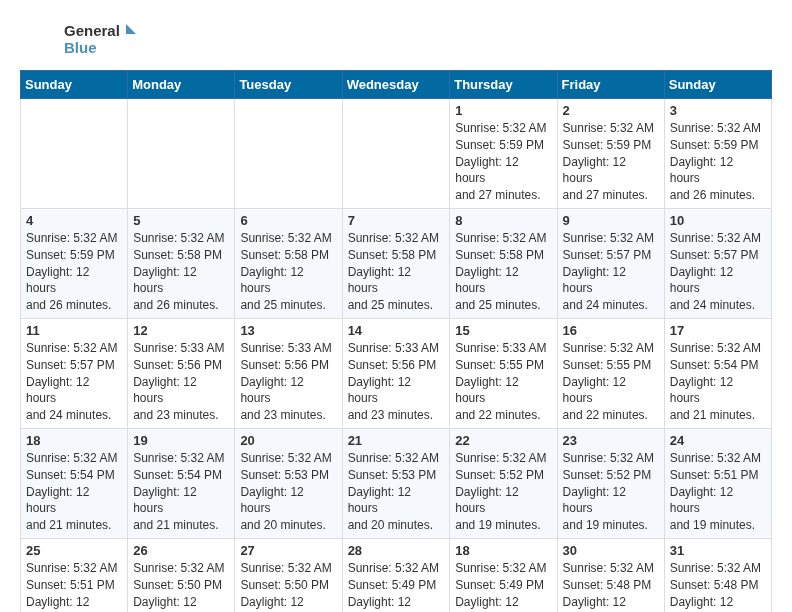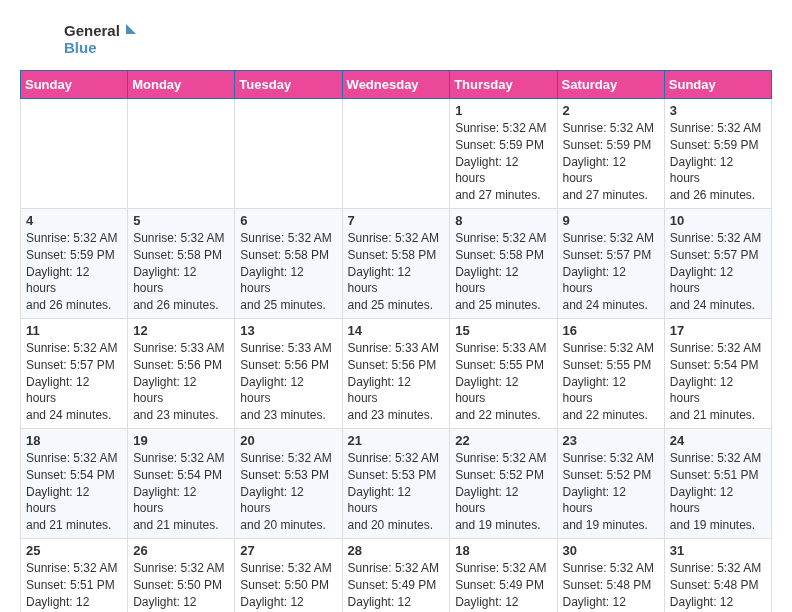--- a/index.html
+++ b/index.html
@@ -33,21 +33,21 @@
     .subtitle {
       font-size: 16px;
       color: #333;
     }
     .calendar {
       width: 100%;
       border-collapse: collapse;
       border: 1px solid #ccc;
     }
     .calendar th {
-      background-color: #ec4899;
+      background-color: #0369a1;
       color: #fff;
       font-size: 13px;
       font-weight: bold;
       padding: 6px 4px;
       text-align: left;
       border: 1px solid #2d6aac;
     }
     .calendar td {
       vertical-align: top;
       border: 1px solid #ddd;
@@ -94,21 +94,21 @@
 </div>
 
 <table class="calendar">
   <thead>
     <tr>
     <th>Sunday</th>
         <th>Monday</th>
         <th>Tuesday</th>
         <th>Wednesday</th>
         <th>Thursday</th>
-        <th>Saturday</th>
+        <th>Friday</th>
         <th>Sunday</th>
       </tr>
   </thead>
   <tbody id="calendar-body">
   <tr>
         <td class="empty"></td>
         <td class="empty"></td>
         <td class="empty"></td>
         <td class="empty"></td>
         <td>

